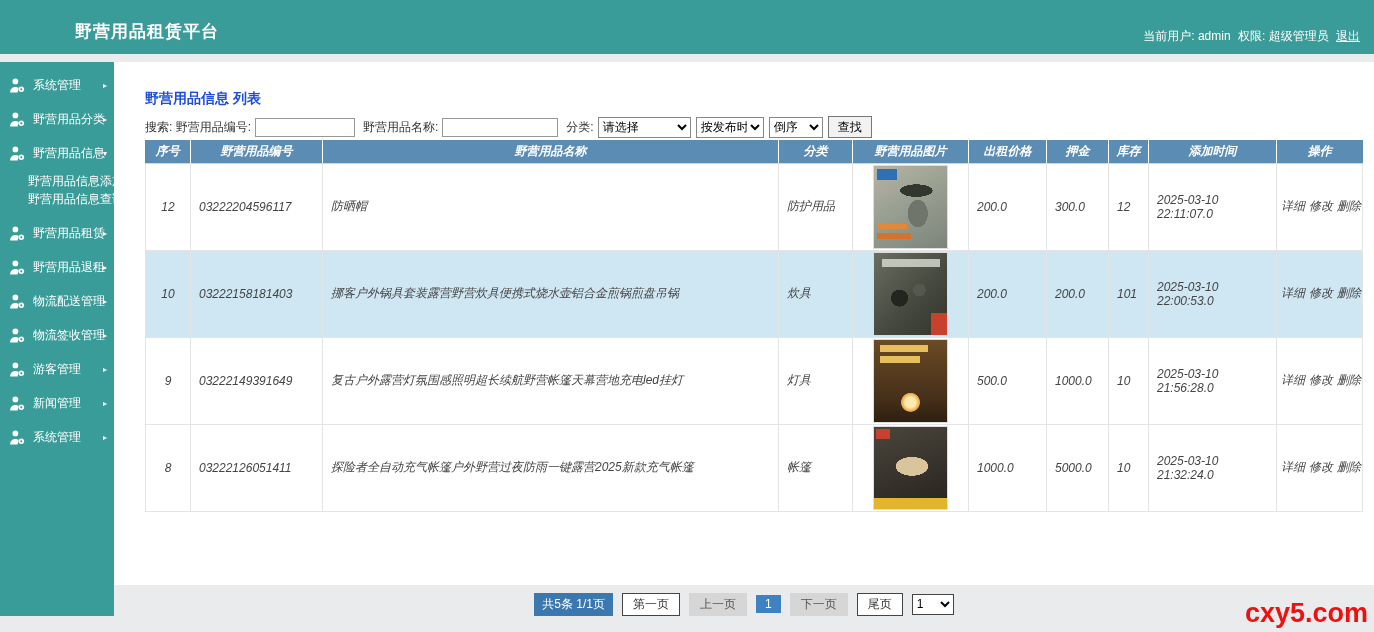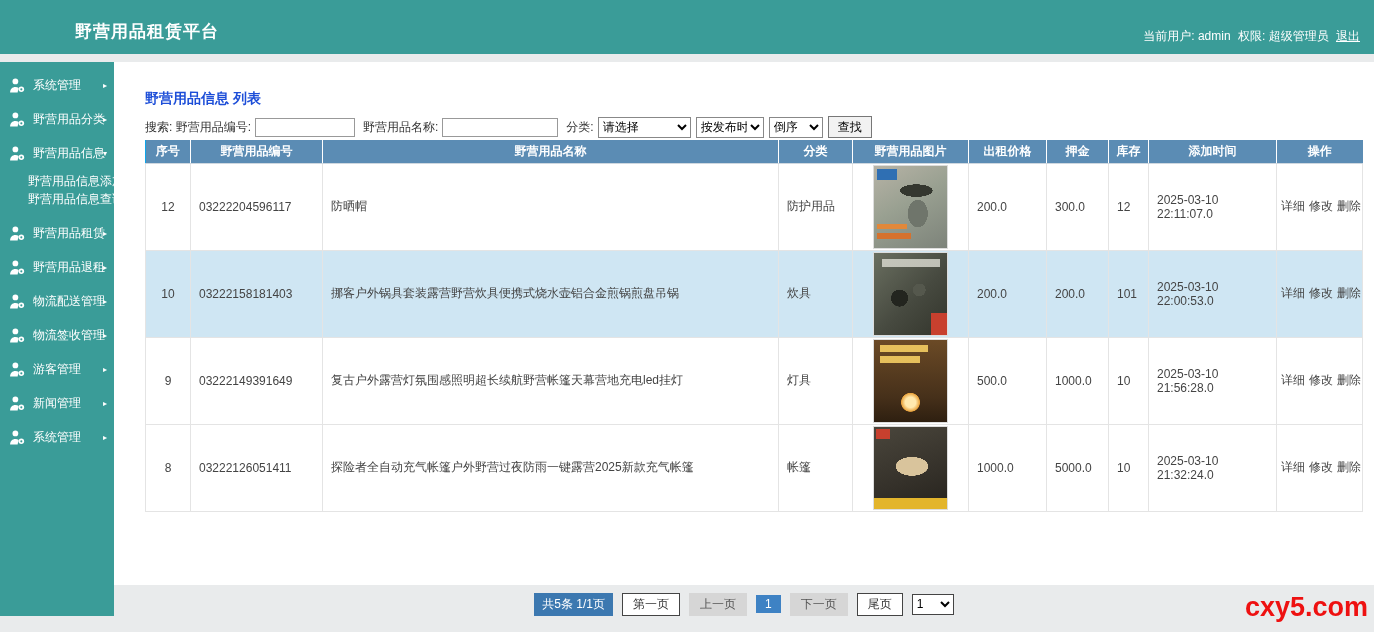--- a/index.html
+++ b/index.html
@@ -60,21 +60,21 @@
   .sel-sort { width:68px; }
   .sel-order { width:54px; }
   .btn-search {
     height:22px; padding:0 9px; font-size:12px; border:1px solid #777;
     background:#f2f2f2; cursor:pointer;
   }
   
   .data-table {
     position:absolute; top:78px; left:31px;
     border-collapse:collapse; table-layout:fixed; width:1217px;
-    font-size:12px; background:#0ea5e9;
+    font-size:12px; background:#0ea5e9;font-style:italic;
   }
   .data-table thead th {
     background:#5b8cb4; color:#fff; font-weight:bold; height:23px;
     border-right:1px solid #fff; border-bottom:1px solid #cfd8e0;
     text-align:center; overflow:hidden; white-space:nowrap;
   }
   .data-table thead th:last-child { border-right:none; }
   .data-table tbody td {
     height:87px; border:1px solid #e4e4e4; color:#444;
     padding:4px 8px; overflow:hidden; vertical-align:middle; background-clip:padding-box;
@@ -131,21 +131,21 @@
     position:absolute; top:531px; left:0; right:0; height:22px;
     display:flex; justify-content:center; align-items:center; font-size:12px; gap:9px;
   }
   .pg-summary { background:#3c78b0; color:#fff; padding:3px 8px; }
   .pg-btn-white { background:#fff; border:1px solid #444; padding:2px 10px; cursor:pointer; }
   .pg-btn-gray { background:#d6d6d6; border:1px solid #d6d6d6; color:#555; padding:2px 10px; cursor:pointer;text-align:center; }
   .pg-current { background:#3e82c4; color:#fff; padding:2px 9px; cursor:default; }
   .pg-select { width:42px; height:21px; border:1px solid #444; font-size:12px; background:#fff; }
   
   .watermark {
-    position:absolute; right:6px; bottom:9px; font-size:27px; font-weight:bold;
+    position:absolute; right:6px; bottom:3px; font-size:27px; font-weight:bold;
     color:#ee1111; font-family:"Liberation Sans","DejaVu Sans",sans-serif;
   }
 </style>
 </head>
 <body>
 
 <div class="topbar">
   <div class="topbar-title">野营用品租赁平台</div>
   <div class="topbar-user">
     <span>当前用户: admin</span>

